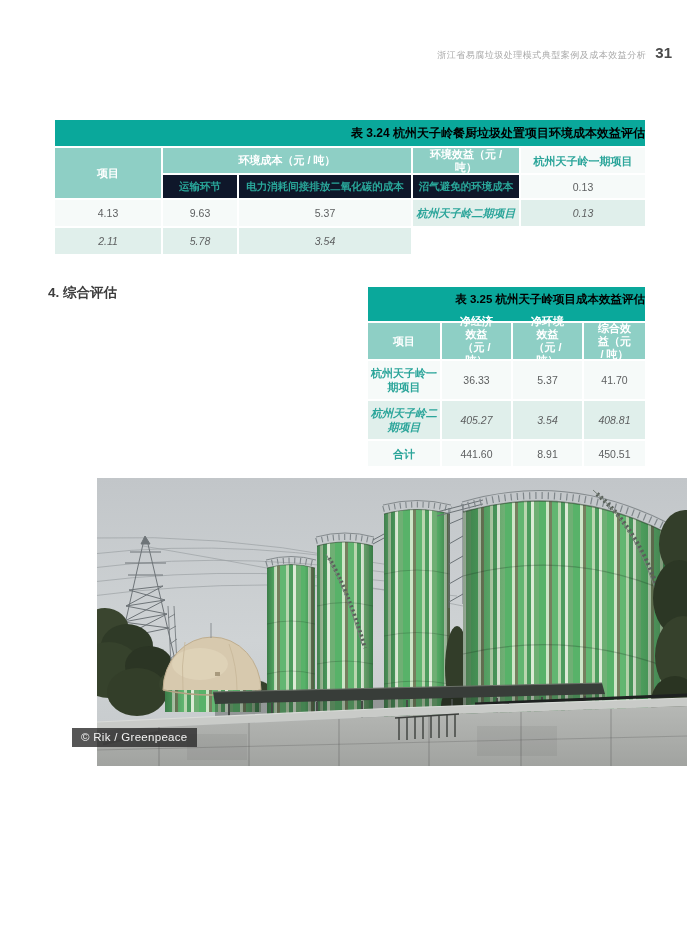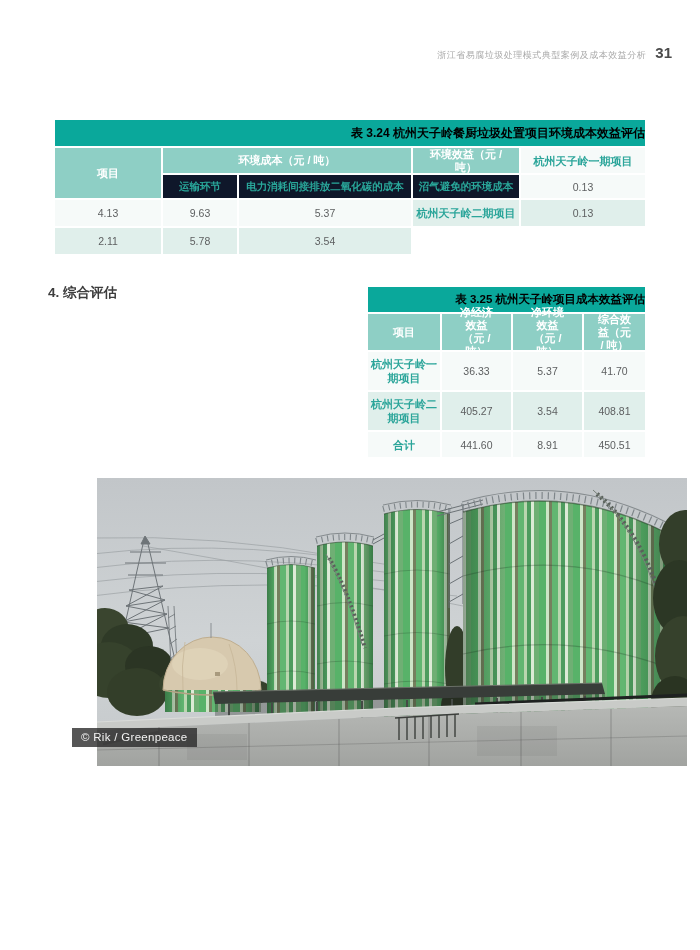--- a/index.html
+++ b/index.html
@@ -6,29 +6,29 @@
   .page{position:relative;width:700px;height:950px;background:#ffffff;overflow:hidden;
         font-family:"Liberation Sans","DejaVu Sans",sans-serif;}
   
   .runhead{position:absolute;top:44px;right:28px;display:flex;align-items:baseline;gap:9px;}
   .runhead .rh-title{font-size:9px;color:#a9a9a9;letter-spacing:.5px;margin-left:38px;}
   .runhead .rh-page{font-size:15px;font-weight:bold;color:#4a4a4a;}
   
   .tbl{position:absolute;}
   .tbl-title{background:#0aa89b;color:#000000;font-weight:bold;text-align:right;}
   .t324 .tbl-title{height:26px;line-height:26px;font-size:12px;}
-  .t325 .tbl-title{height:25px;line-height:25px;font-size:11.5px;}
+  .t325 .tbl-title{height:34px;line-height:25px;font-size:11.5px;}
   .grid{display:grid;gap:2px;background:#ffffff;margin-top:2px;}
   .g324{grid-template-columns:106px 74px 172px 106px 1fr;grid-template-rows:25px 23px 26px 26px;}
   .g325{grid-template-columns:72px 69px 69px 1fr;grid-template-rows:36px 38px 38px 25px;}
   .cell{display:flex;align-items:center;justify-content:center;text-align:center;}
   .hd{background:#8ecfc5;color:#ffffff;font-weight:bold;font-size:11px;line-height:13px;padding:1px 14px;}
   .sub{background:#0f172a;color:#29a79a;font-weight:bold;font-size:10.5px;}
   .row-a{background:#f6faf9;}
-  .row-b{background:#e0efeb;}
+  .row-b{background:#e0efeb;font-style:italic;}
   .proj{color:#2ba59a;font-weight:bold;font-size:11px;line-height:14px;padding:0 3px;}
   .val{color:#5d5f60;font-size:10.5px;}
   
   .sec-head{position:absolute;left:48px;top:284px;font-size:13.5px;font-weight:bold;color:#3d3d3d;}
   .sec-para{position:absolute;left:48px;top:313px;width:312px;font-size:12.5px;line-height:21.6px;
             color:#4e4f50;text-align:justify;text-indent:2em;}
   
   .photo{position:absolute;left:55px;top:478px;width:590px;height:288px;overflow:hidden;padding-left:42px;}
   .photo svg{display:block;}
   .credit{position:absolute;left:17px;top:250px;background:rgba(38,38,38,.78);color:#f2f2f2;

